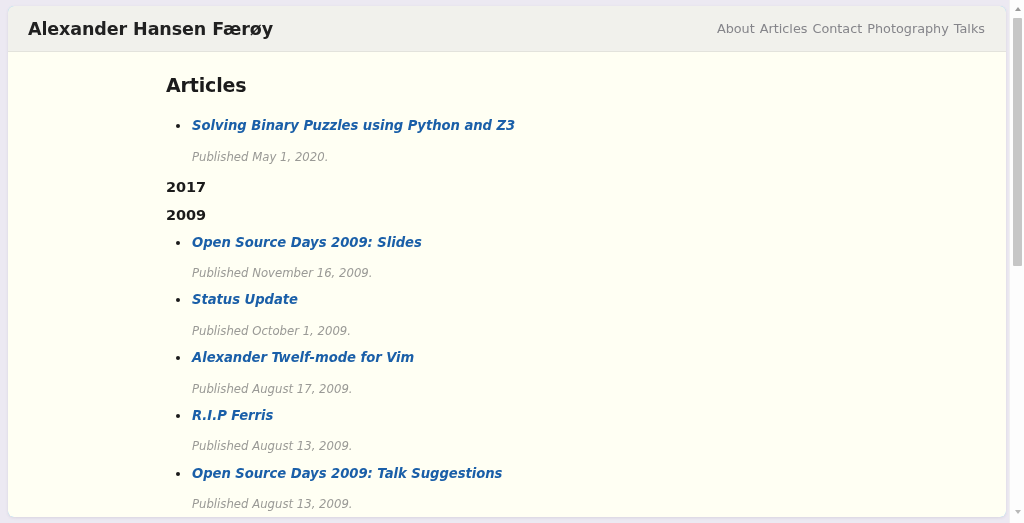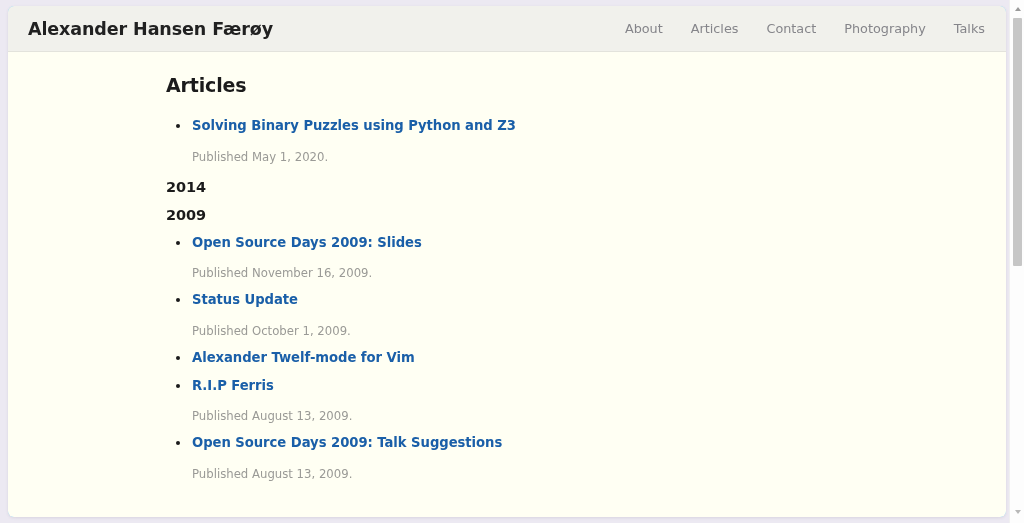--- a/index.html
+++ b/index.html
@@ -52,21 +52,21 @@
     font-size: 17.5px;
     font-weight: bold;
     color: #212121;
     letter-spacing: -0.1px;
     white-space: nowrap;
   }
 
   #site-nav {
     display: flex;
     align-items: center;
-    gap: 28px;
+    gap: 5px;
     white-space: nowrap;
   }
 
   .nav-link {
     font-size: 12.8px;
     color: #85858a;
     text-decoration: none;
     cursor: pointer;
   }
 
@@ -97,20 +97,21 @@
     font-weight: bold;
     color: #1b1b1b;
     margin-bottom: 12px;
     letter-spacing: -0.1px;
   }
 
   .article-list {
     list-style: none;
     margin: 0 0 14px 0;
     padding: 0;
+    font-style: italic;
   }
 
   .article-item {
     position: relative;
     padding-left: 26px;
     margin-bottom: 11px;
   }
 
   .article-item::before {
     content: "";
@@ -212,36 +213,37 @@
         <section class="year-group">
           <ul class="article-list">
             <li class="article-item">
               <a class="article-link">Solving Binary Puzzles using Python and Z3</a>
               <span class="article-meta">Published May 1, 2020.</span>
             </li>
           </ul>
         </section>
 
         <section class="year-group">
-          <h2 class="year-heading">2014</h2>
+          <h2 class="year-heading">2017</h2>
         </section>
 
         <section class="year-group">
           <h2 class="year-heading">2009</h2>
           <ul class="article-list">
             <li class="article-item">
               <a class="article-link">Open Source Days 2009: Slides</a>
               <span class="article-meta">Published November 16, 2009.</span>
             </li>
             <li class="article-item">
               <a class="article-link">Status Update</a>
               <span class="article-meta">Published October 1, 2009.</span>
             </li>
             <li class="article-item">
               <a class="article-link">Alexander Twelf-mode for Vim</a>
+              <span class="article-meta">Published August 17, 2009.</span>
             </li>
             <li class="article-item">
               <a class="article-link">R.I.P Ferris</a>
               <span class="article-meta">Published August 13, 2009.</span>
             </li>
             <li class="article-item">
               <a class="article-link">Open Source Days 2009: Talk Suggestions</a>
               <span class="article-meta">Published August 13, 2009.</span>
             </li>
 

